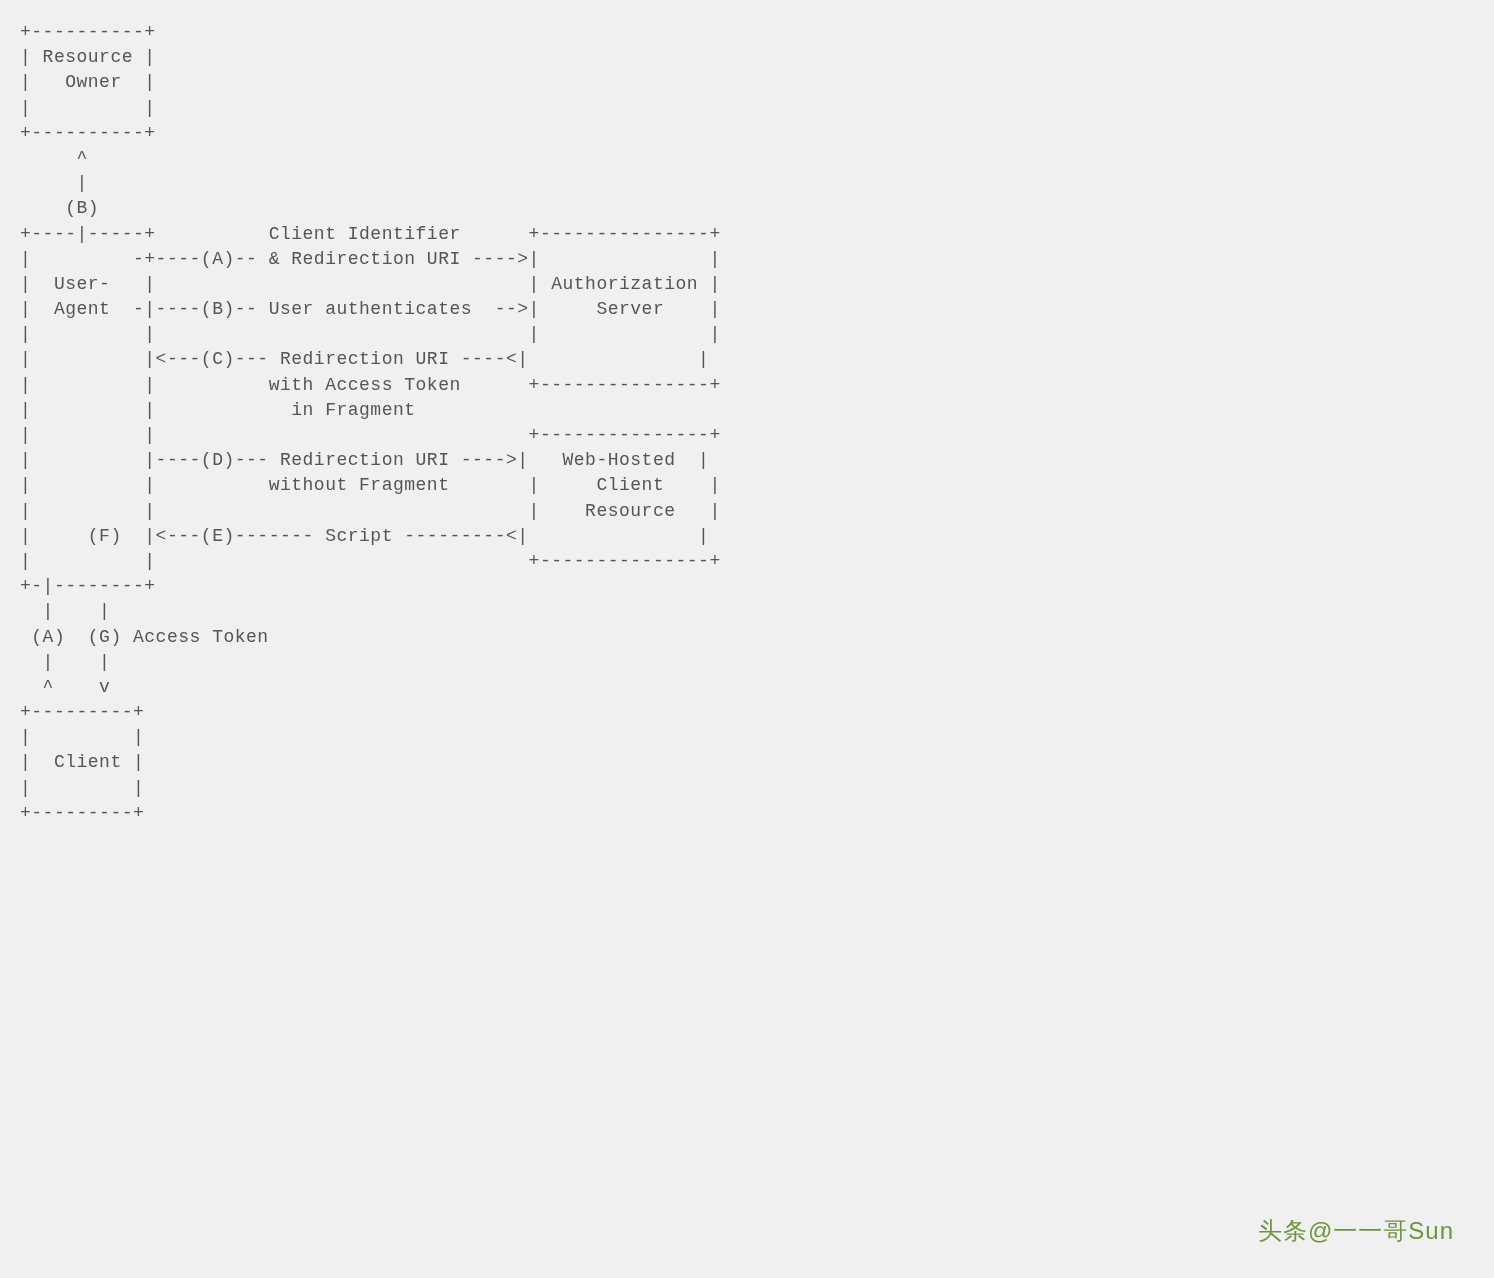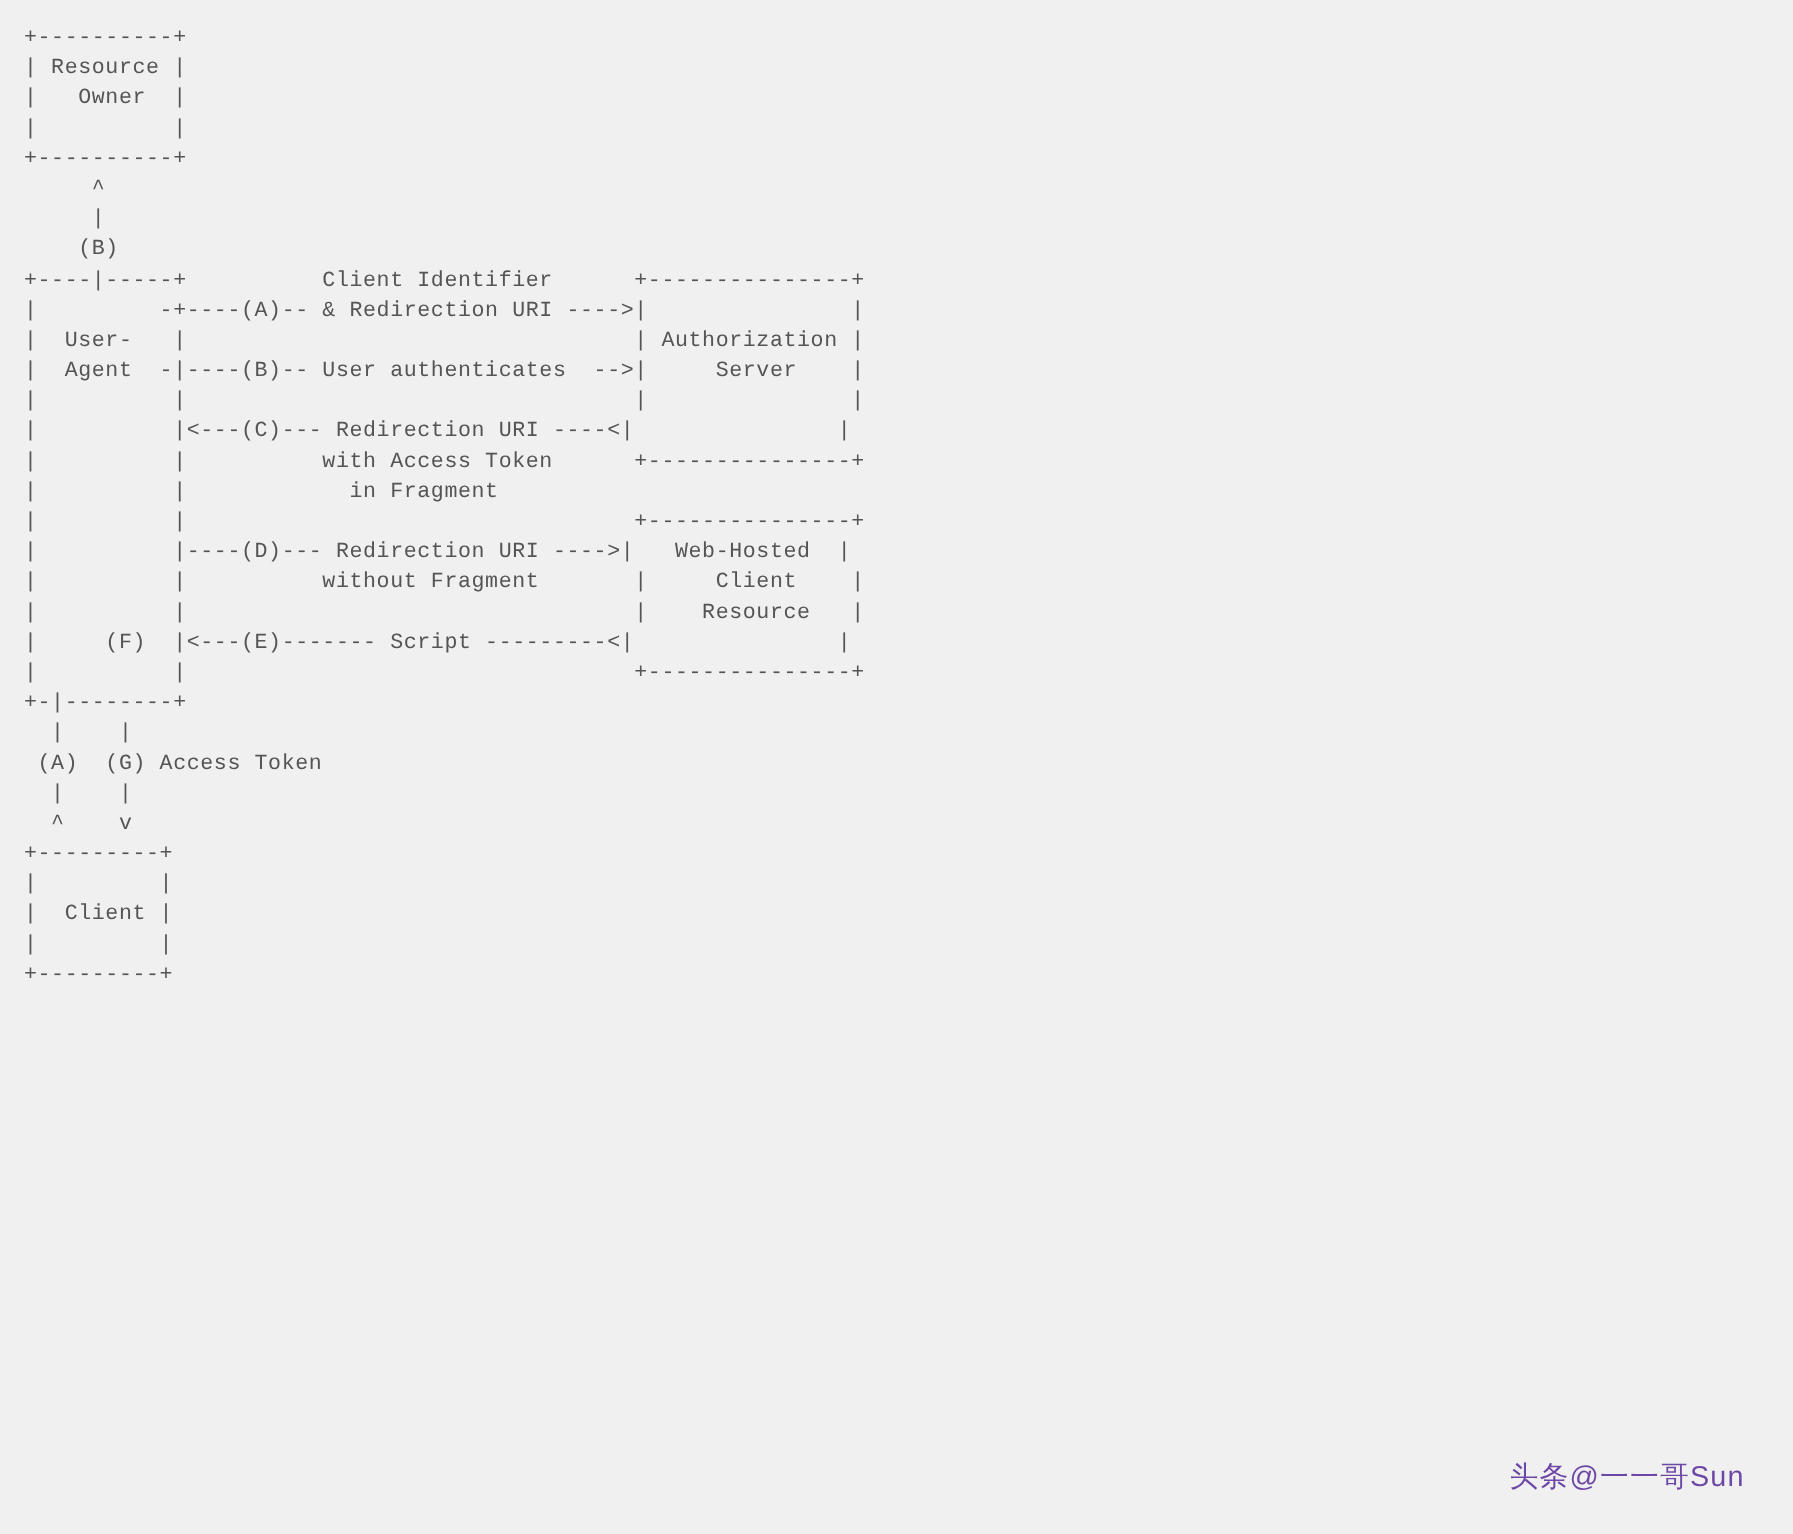--- a/index.html
+++ b/index.html
@@ -16,21 +16,21 @@
       font-family: inherit;
       margin: 0;
       white-space: pre;
     }
     .watermark {
       position: fixed;
       bottom: 30px;
       right: 40px;
       font-family: Arial, sans-serif;
       font-size: 24px;
-      color: #4c1d95;
+      color: #4d7c0f;
       opacity: 0.8;
       letter-spacing: 1px;
     }
   </style>
 </head>
 <body>
 
 <pre id="diagram-container">+----------+
 | Resource |
 |   Owner  |

